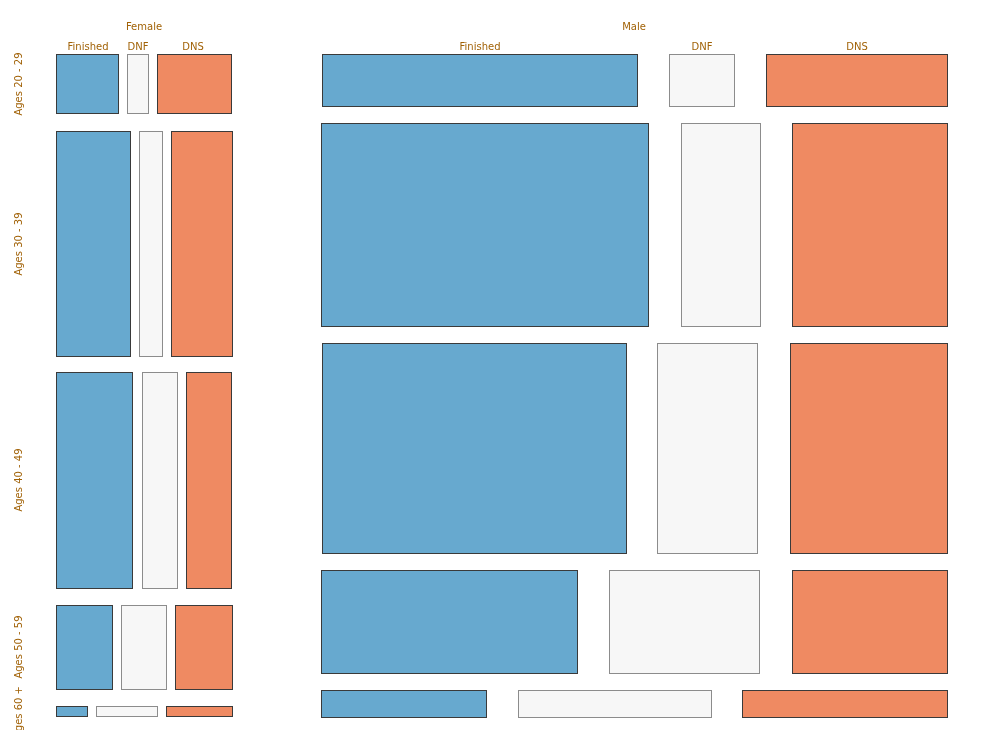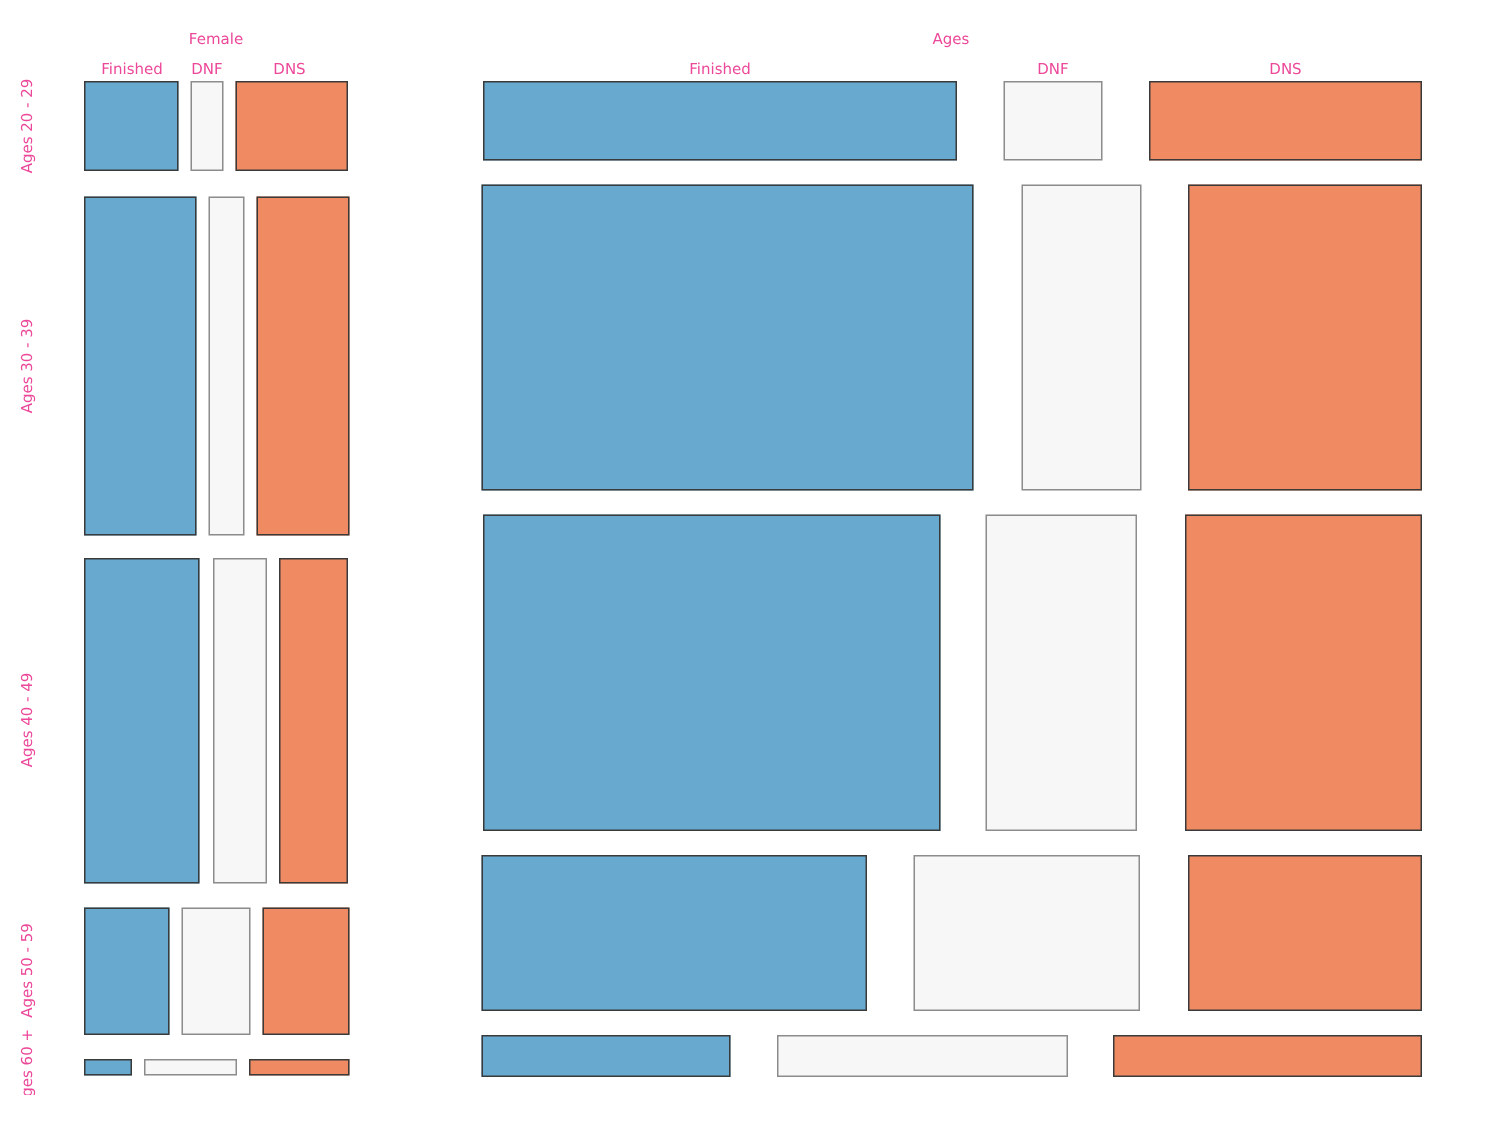--- a/index.html
+++ b/index.html
@@ -1,36 +1,36 @@
 <!DOCTYPE html>
 <html><head>
 <meta charset="utf-8">
 <style>
   html,body{margin:0;padding:0;background:#ffffff;}
   #canvas{
     position:relative;width:1000px;height:730px;background:#ffffff;
-    font-family:"DejaVu Sans","Liberation Sans",sans-serif;color:#ec4899;overflow:hidden;
+    font-family:"DejaVu Sans","Liberation Sans",sans-serif;color:#a16207;overflow:hidden;
   }
   .gender-title,.col-header{
     position:absolute;font-size:10px;line-height:12px;white-space:nowrap;
     transform:translate(-50%,-50%);
   }
   .row-label{
     position:absolute;font-size:10px;line-height:12px;white-space:nowrap;
     transform:translate(-50%,-50%) rotate(-90deg);
   }
   .cell{position:absolute;box-sizing:border-box;border:1.5px solid #3a3a3a;}
   .cell.dnf{border-color:#8c8c8c;}
 </style>
 </head>
 <body>
 
 <div id="canvas">
   <div class="gender-title" style="left:144px;top:27px;">Female</div>
-  <div class="gender-title" style="left:634px;top:27px;">Ages</div>
+  <div class="gender-title" style="left:634px;top:27px;">Male</div>
   <div id="generated">
       <div class="col-header" style="left: 88px; top: 47px;">Finished</div>
       <div class="col-header" style="left: 138px; top: 47px;">DNF</div>
       <div class="col-header" style="left: 193px; top: 47px;">DNS</div>
       <div class="row-label" style="left: 19px; top: 84px;">Ages 20 - 29</div>
       <div class="cell" style="left: 56px; top: 54px; width: 63px; height: 60px; background: rgb(103, 169, 207);"></div>
       <div class="cell dnf" style="left: 127px; top: 54px; width: 22px; height: 60px; background: rgb(247, 247, 247);"></div>
       <div class="cell" style="left: 157px; top: 54px; width: 75px; height: 60px; background: rgb(239, 138, 98);"></div>
       <div class="row-label" style="left: 19px; top: 244px;">Ages 30 - 39</div>
       <div class="cell" style="left: 56px; top: 131px; width: 75px; height: 226px; background: rgb(103, 169, 207);"></div>

